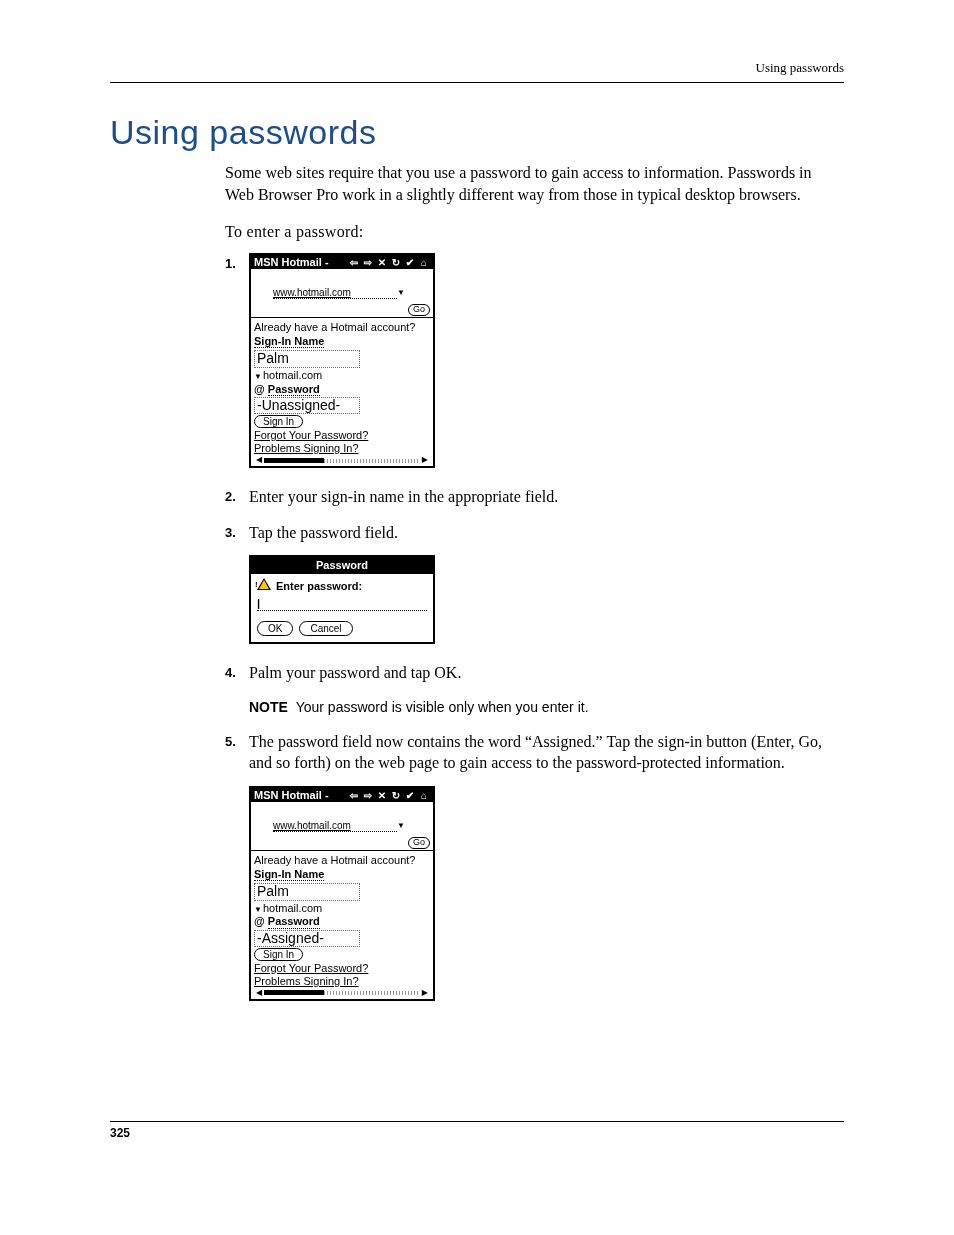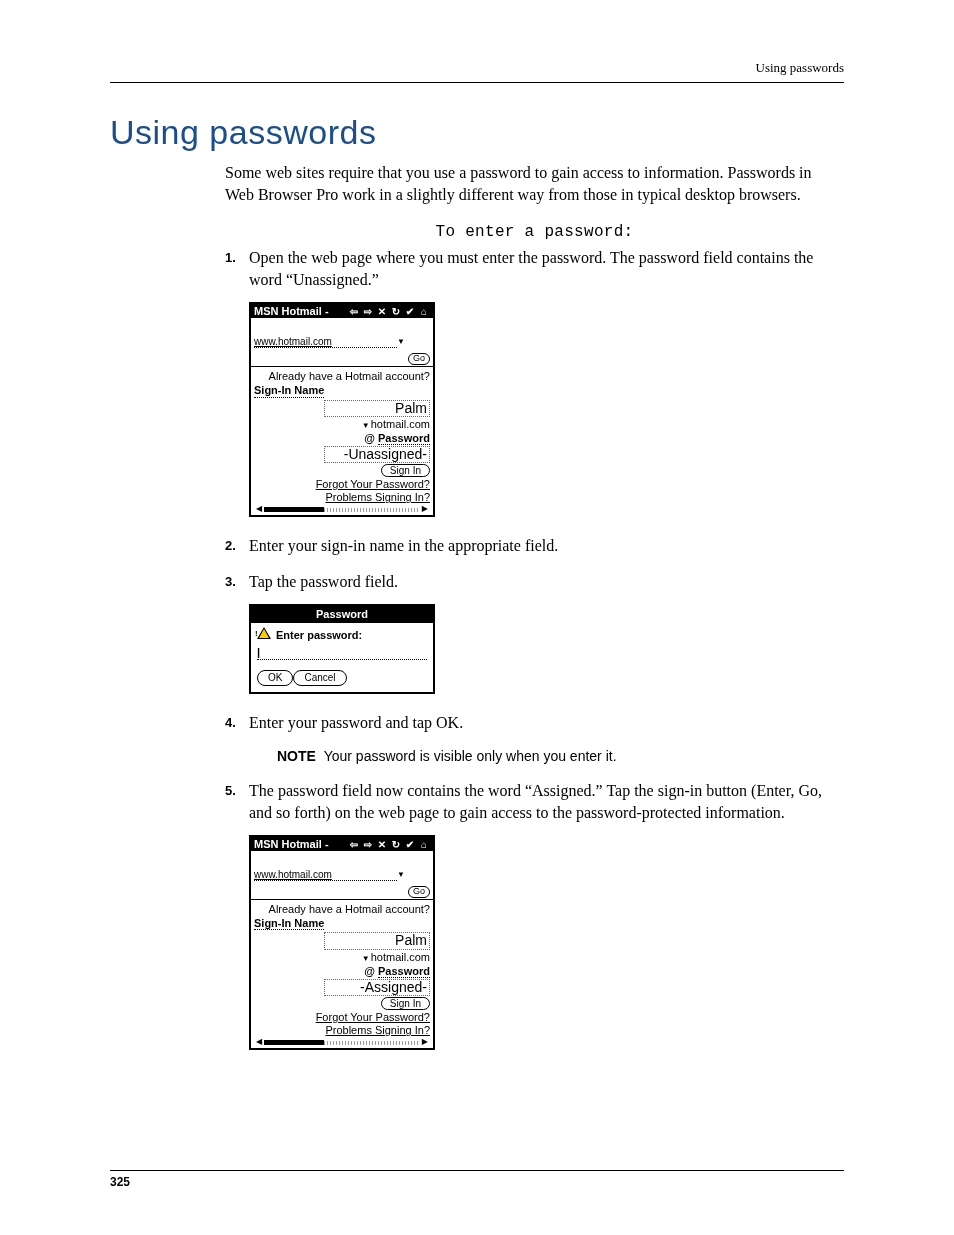--- a/index.html
+++ b/index.html
@@ -31,25 +31,24 @@
   }
   .content {
     margin-left: 115px;
   }
   .intro {
     font-size: 16px;
     line-height: 1.35;
     margin: 0 0 18px 0;
   }
   .subhead {
-    font-family: Liberation Mono, monospace;
+    font-family: Liberation Serif, serif;
     font-size: 16px;
     margin: 0 0 6px 0;
     letter-spacing: 0.3px;
-    text-align: center;
   }
   ol.steps {
     list-style: none;
     padding: 0;
     margin: 0;
     counter-reset: step;
   }
   ol.steps > li {
     counter-increment: step;
     position: relative;
@@ -65,21 +64,21 @@
     top: 2px;
     font-family: Arial, sans-serif;
     font-weight: bold;
     font-size: 13px;
   }
   .note {
     font-family: Arial, sans-serif;
     font-size: 14px;
     margin: 14px 0 14px 0;
   }
-  .note b { font-weight: bold; margin-left: 28px; }
+  .note b { font-weight: bold; }
   .figure {
     margin: 12px 0 18px 0;
   }
   .fig-box {
     border: 2px solid #000;
     width: 182px;
     font-family: Arial, sans-serif;
     font-size: 11px;
     line-height: 1.1;
     position: relative;
@@ -110,35 +109,36 @@
     display: flex;
     align-items: center;
     padding: 1px 3px;
     border-bottom: 1px solid #000;
   }
   .url {
     flex: 1;
     border-bottom: 1px dotted #000;
     font-size: 10px;
     text-decoration: underline;
+    margin-left: 19px;
   }
   .gobtn {
     font-size: 9px;
     border: 1px solid #000;
     border-radius: 8px;
     padding: 0 4px;
     margin-left: 2px;
     margin-top: 34px;
   }
   .tri { font-size: 8px; margin-right:1px; }
   .body-area {
     padding: 2px 3px 0 3px;
     position: relative;
   }
-  .body-area .line { margin: 1px 0; text-align: right; }
+  .body-area .line { margin: 1px 0; }
   .bold { font-weight: bold; }
   .dotted-underline {
     border-bottom: 1px dotted #000;
     display: inline-block;
   }
   .input-dash {
     border: 1px dotted #666;
     display: inline-block;
     padding: 0 2px;
     min-width: 100px;
@@ -186,21 +186,21 @@
     width:0;height:0;
     border-left:5px solid transparent;
     border-right:5px solid transparent;
     border-bottom:9px solid #ffcc00;
   }
   .warn-bang{
     position:absolute; left:-2px; top:2px; font-size:8px; font-weight:bold; color:#000; z-index:2;
   }
   .dlg .cursor-line { border-bottom:1px dotted #000; height:12px; position:relative; margin-bottom:10px;}
   .dlg .cursor-line .cursor { position:absolute; left:0; top:-2px; font-weight:bold; }
-  .dlg .btns { display:flex; }
+  .dlg .btns { display:flex; gap:6px; }
   .dlg .btns .pillbtn { padding:0 10px; font-size:10px; }
   .footer {
     margin-top: 120px;
     border-top: 1px solid #000;
     padding-top: 4px;
     font-family: Arial, sans-serif;
     font-size: 12px;
     font-weight: bold;
   }
 </style>
@@ -212,21 +212,20 @@
 
   <h1>Using passwords</h1>
 
   <div class="content">
     <p class="intro">Some web sites require that you use a password to gain access to information. Passwords in Web Browser Pro work in a slightly different way from those in typical desktop browsers.</p>
 
     <div class="subhead">To enter a password:</div>
 
     <ol class="steps">
       <li>
-        <span>Open the web page where you must enter the password. The password field contains the word “Unassigned.”</span>
 
         <div class="figure">
           <div class="fig-box">
             <div class="titlebar">
               <span>MSN Hotmail -</span>
               <span class="icons">
                 <span>⇦</span>
                 <span>⇨</span>
                 <span>✕</span>
                 <span>↻</span>
@@ -285,21 +284,21 @@
               <div class="btns">
                 <span class="pillbtn">OK</span>
                 <span class="pillbtn">Cancel</span>
               </div>
             </div>
           </div>
         </div>
       </li>
 
       <li>
-        <span>Enter your password and tap OK.</span>
+        <span>Palm your password and tap OK.</span>
         <div class="note">
           <b>NOTE</b>&nbsp;&nbsp;<span>Your password is visible only when you enter it.</span>
         </div>
       </li>
 
       <li>
         <span>The password field now contains the word “Assigned.” Tap the sign-in button (Enter, Go, and so forth) on the web page to gain access to the password-protected information.</span>
 
         <div class="figure">
           <div class="fig-box">

